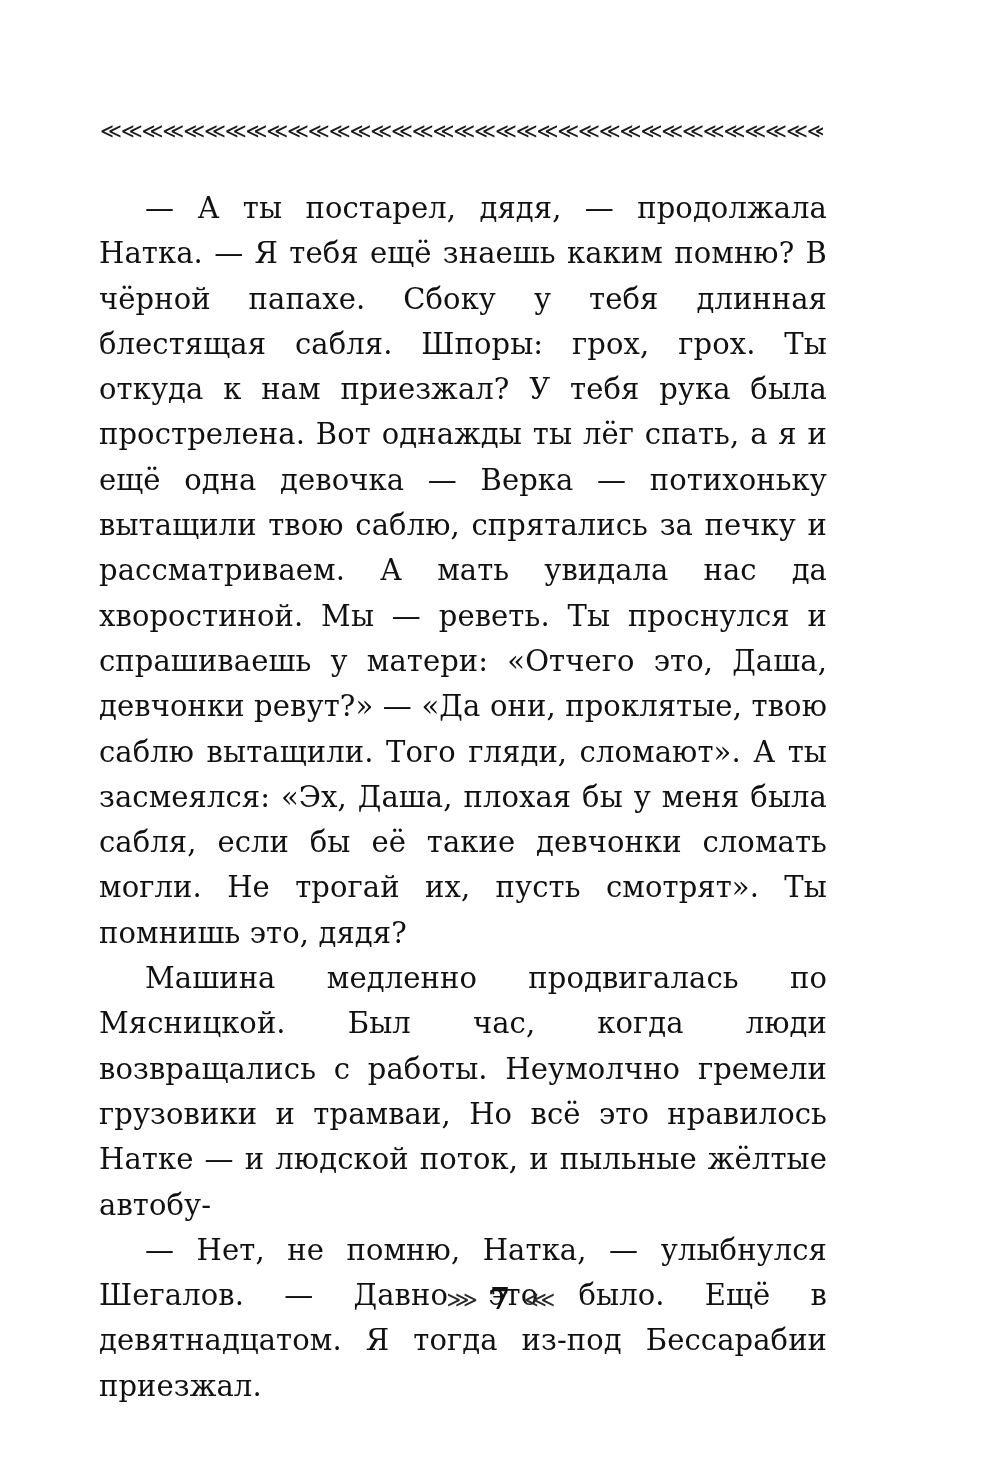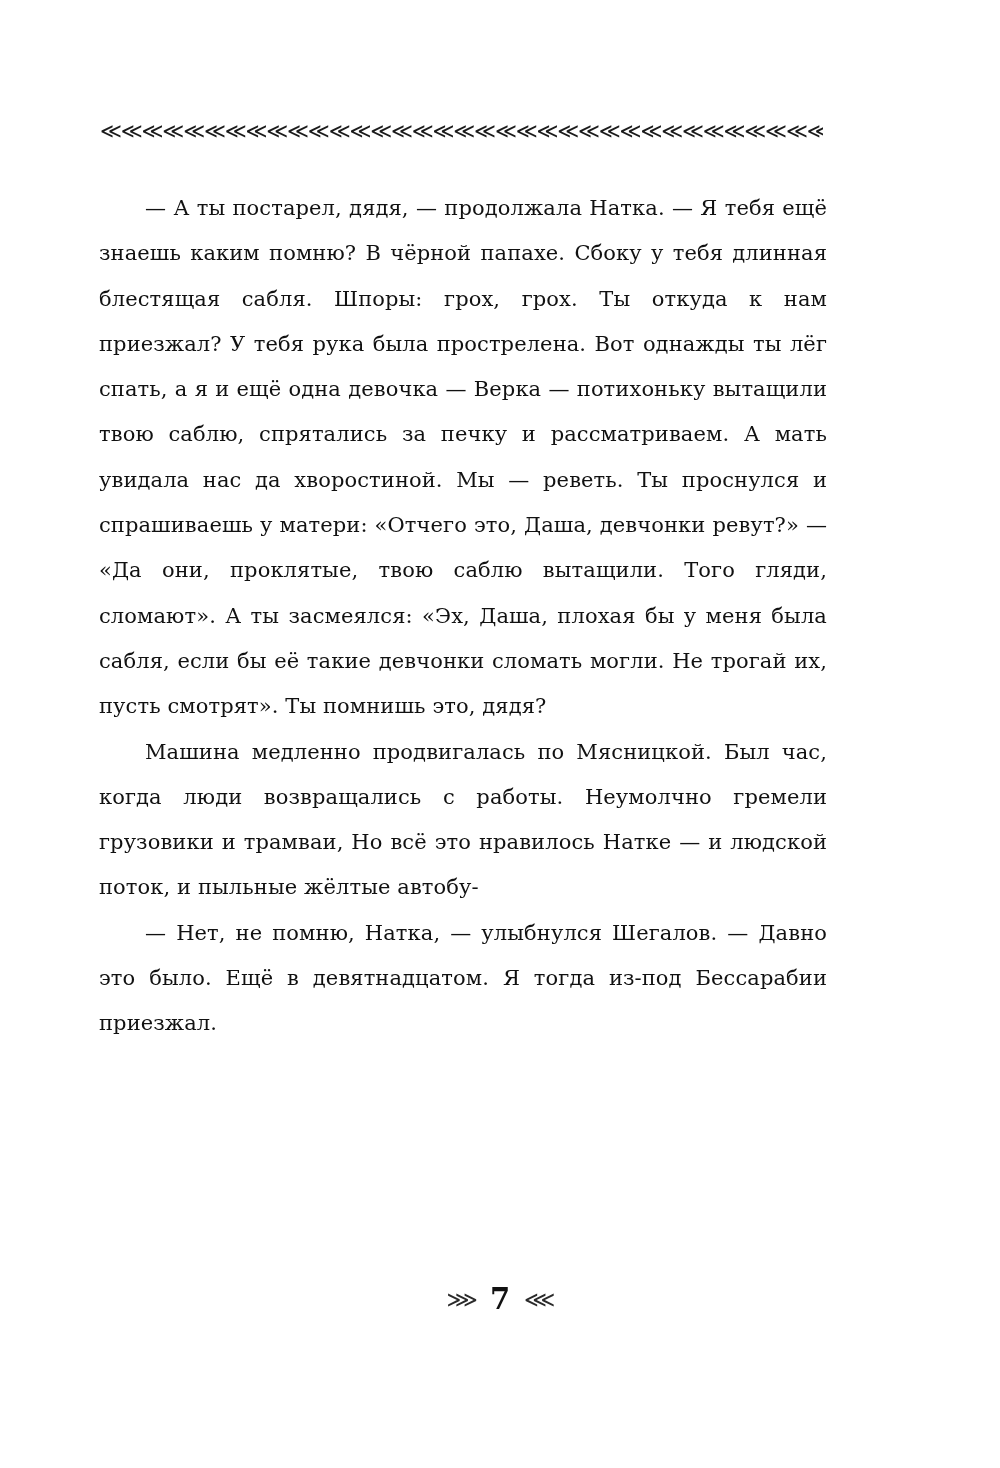--- a/index.html
+++ b/index.html
@@ -38,21 +38,21 @@
   }
   .content {
     position: absolute;
     top: 186px;
     left: 99px;
     width: 728px;
   }
   p.para {
     margin: 0;
     font-family: "DejaVu Serif", serif;
-    font-size: 21px;
+    font-size: 29px;
     line-height: 45.3px;
     text-align: justify;
     text-justify: inter-word;
     letter-spacing: 0.1px;
     color: #111111;
     hyphens: manual;
   }
   p.para + p.para {
     margin-top: 0;
   }

